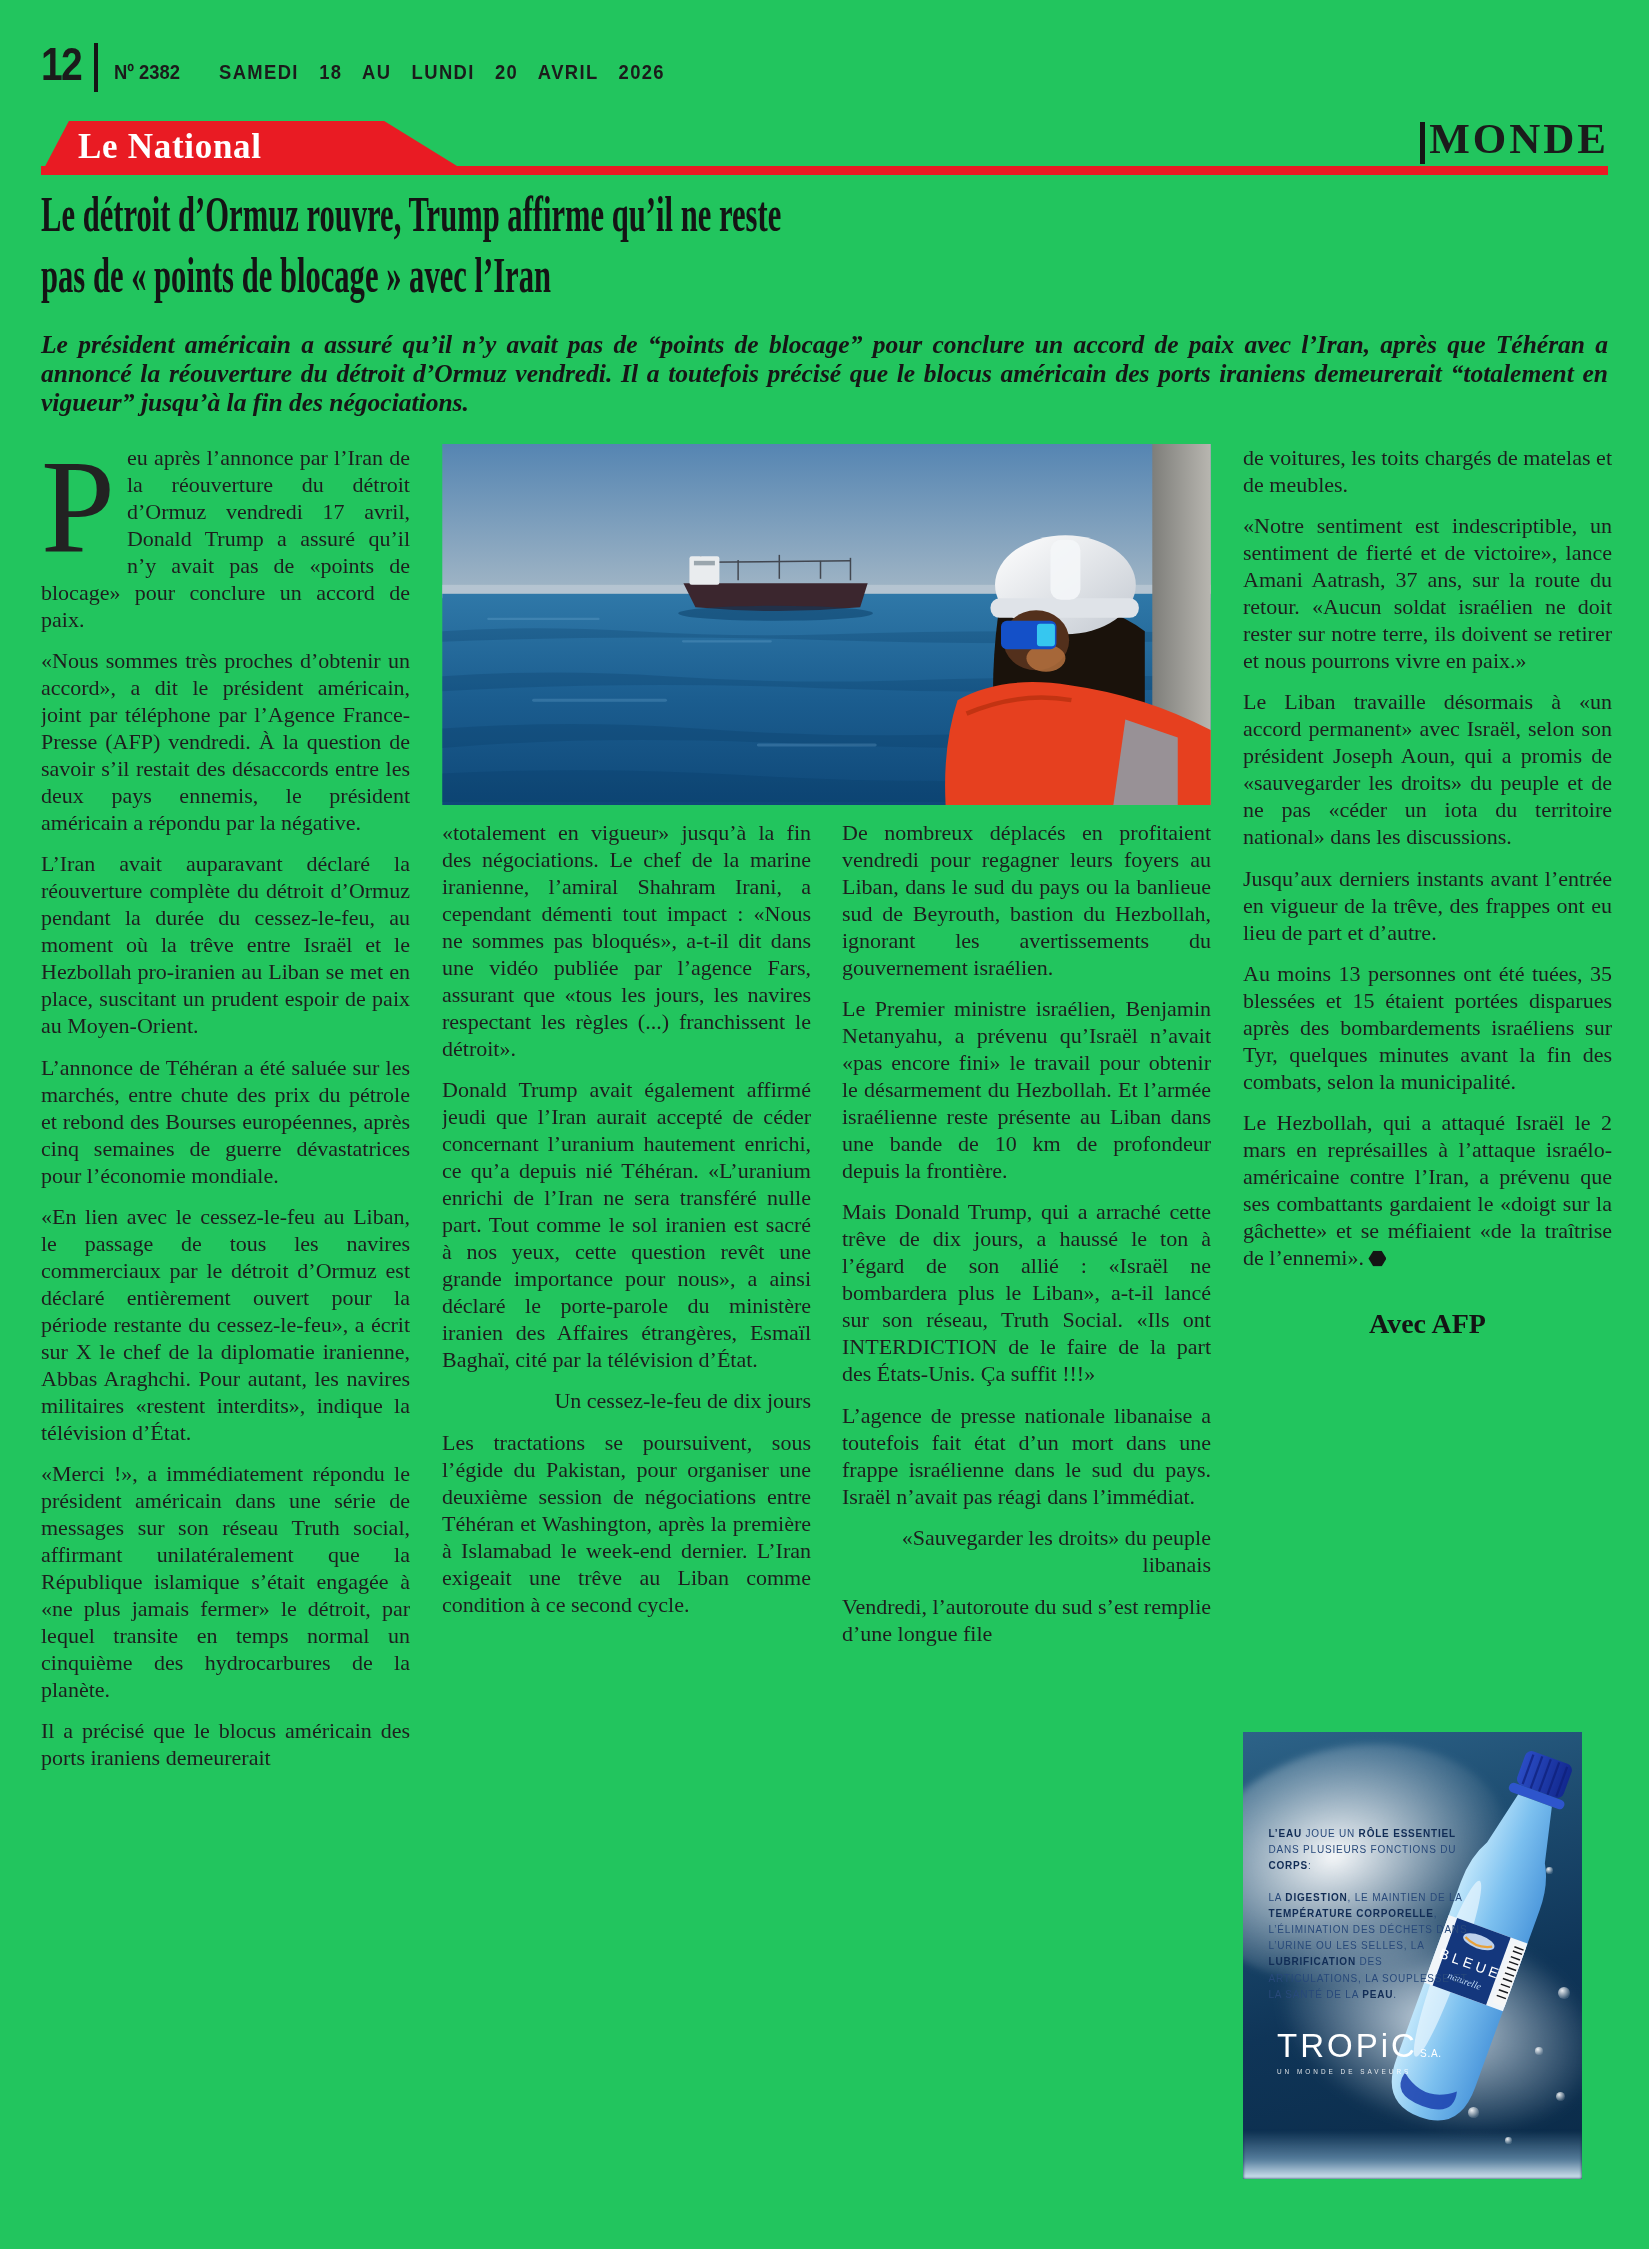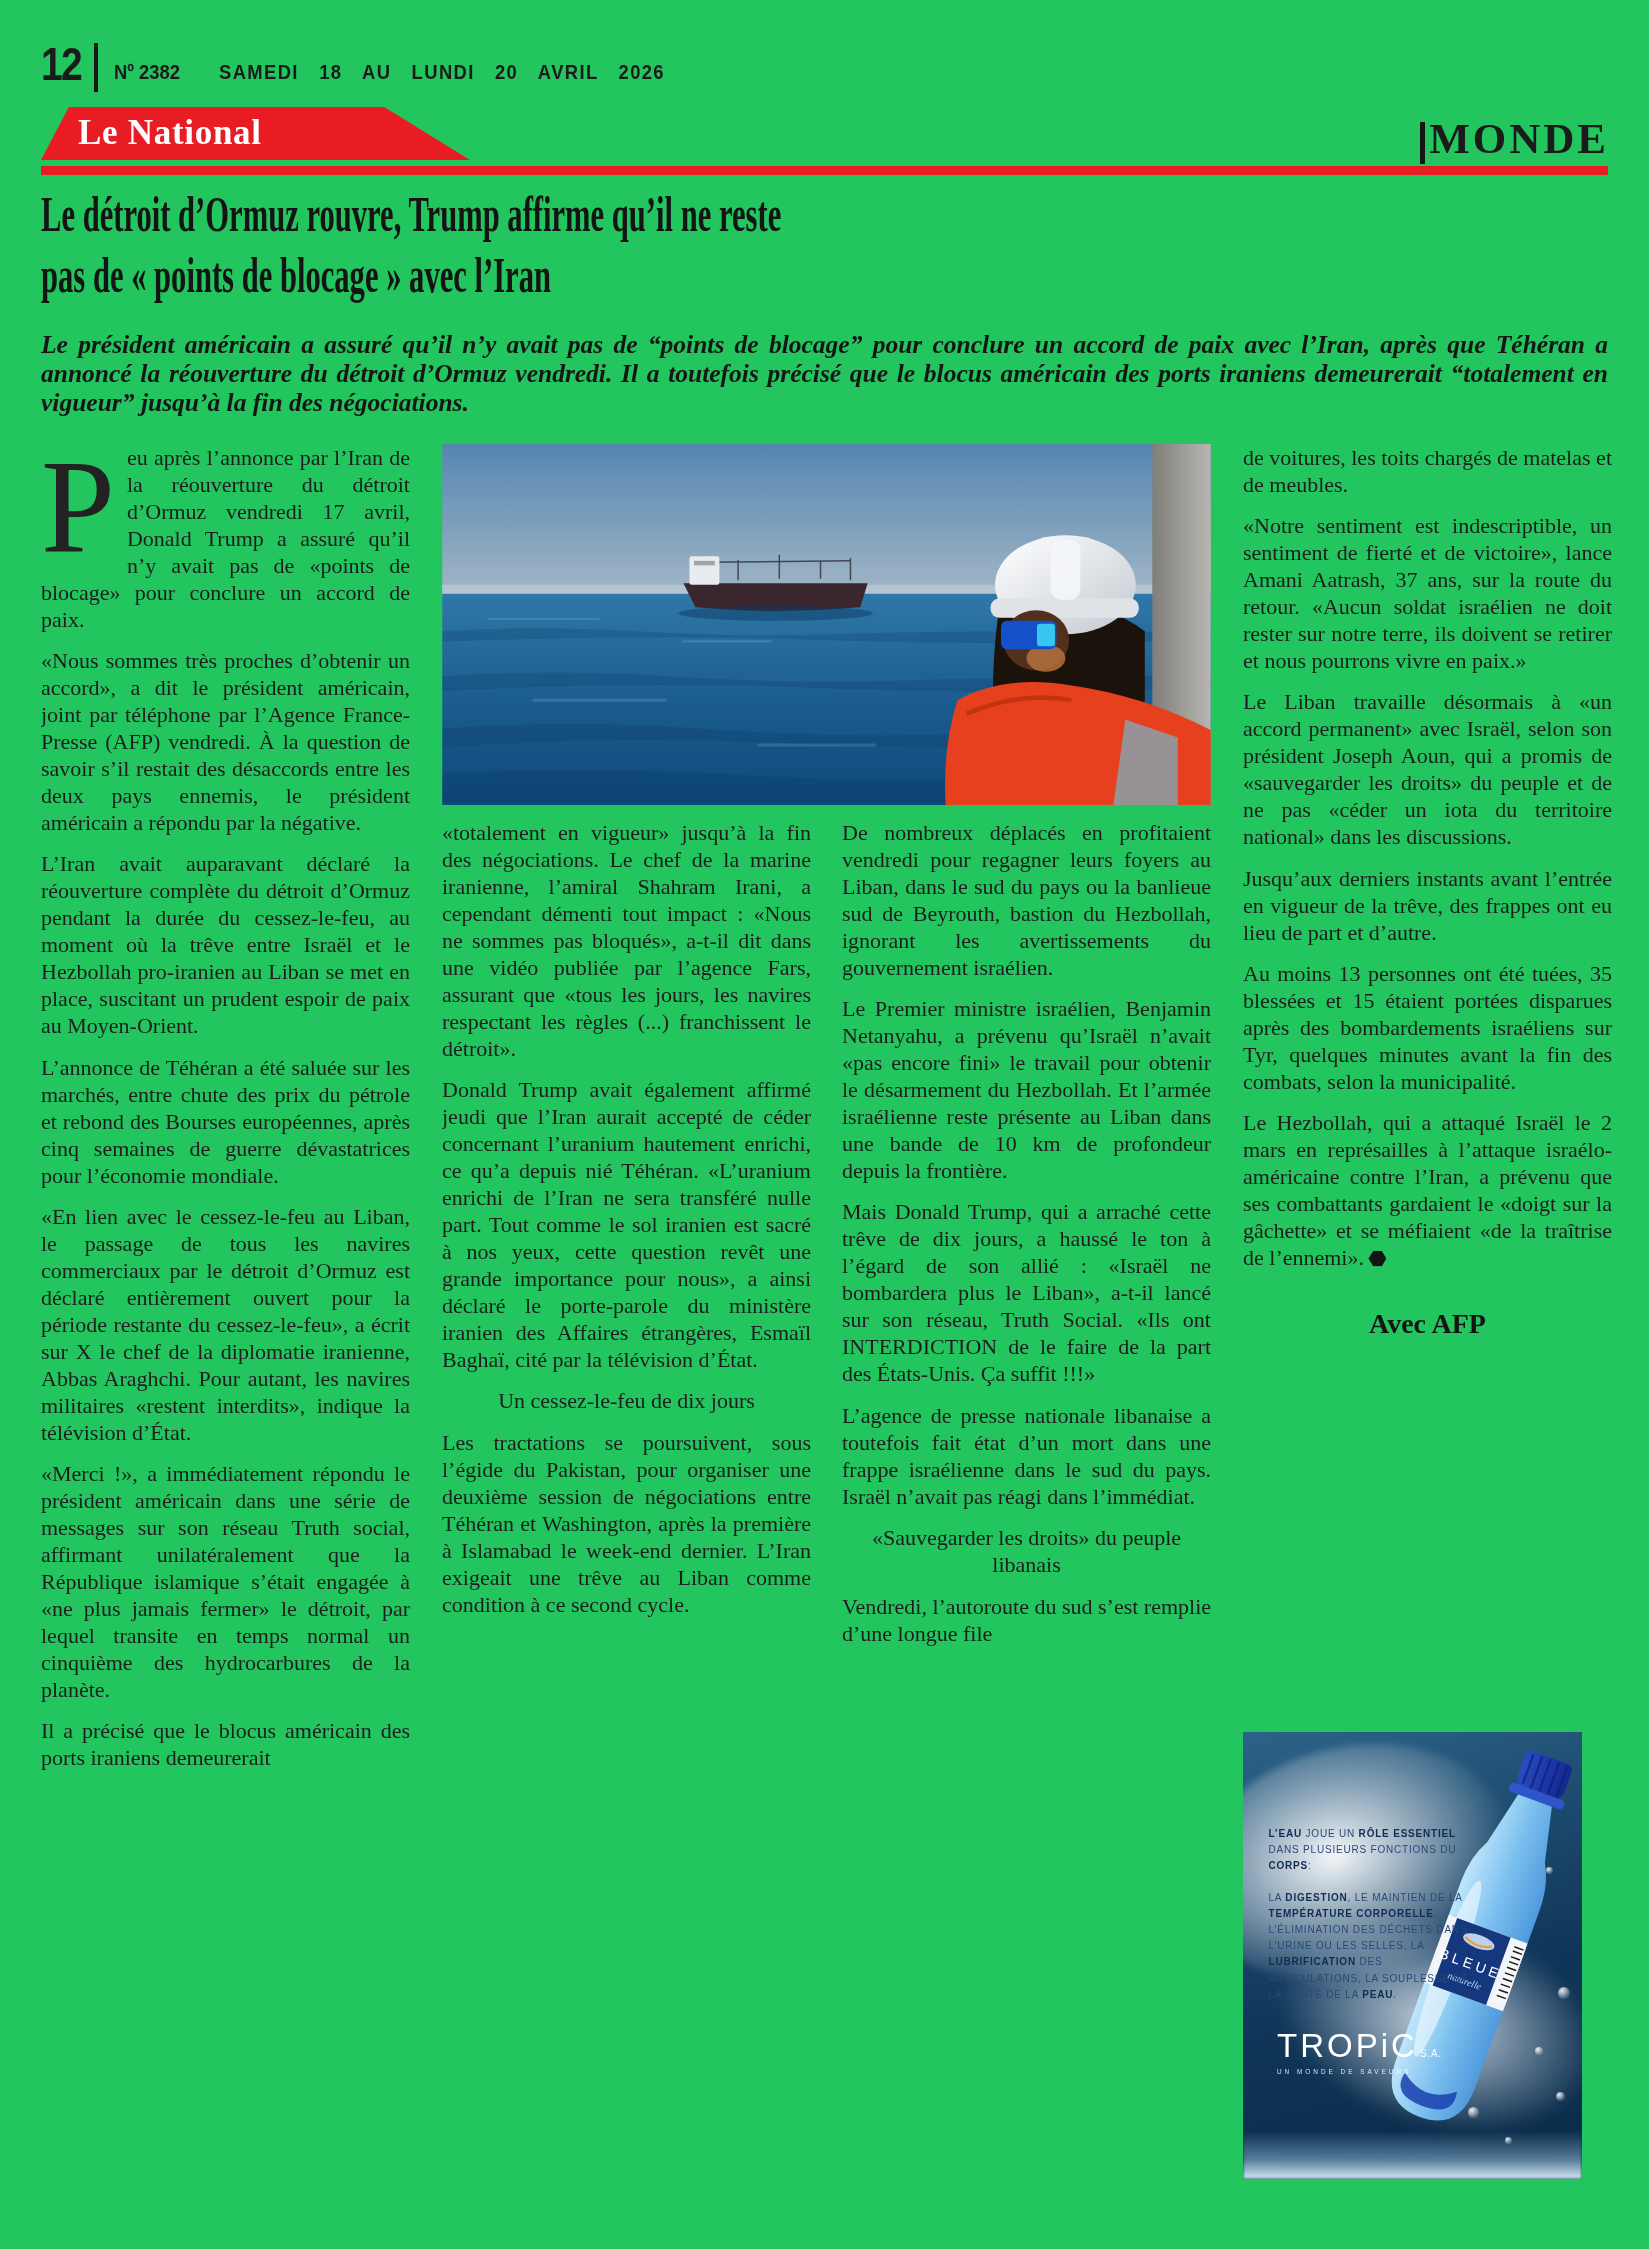--- a/index.html
+++ b/index.html
@@ -7,37 +7,37 @@
         font-family:"Liberation Serif",serif;color:#1b1b1b}
   
   .pagenum{position:absolute;left:41px;top:37px;font-family:"Liberation Sans",sans-serif;
            font-weight:bold;font-size:46px;letter-spacing:-2.2px;transform:scaleX(.85);transform-origin:0 0}
   .pagenum-bar{position:absolute;left:94px;top:43px;width:3.7px;height:49px;background:#151515}
   .issue{position:absolute;left:114px;top:61px;font-family:"Liberation Sans",sans-serif;
          font-weight:bold;font-size:20px;letter-spacing:0;transform:scaleX(.92);transform-origin:0 0}
   .dateline{position:absolute;left:219px;top:61px;font-family:"Liberation Sans",sans-serif;
             font-weight:bold;font-size:20px;letter-spacing:1.5px;word-spacing:15px;
             transform:scaleX(.92);transform-origin:0 0}
-  .banner{position:absolute;left:41px;top:107px;width:429px;height:53px;background:#e91b23;
+  .banner{position:absolute;left:41px;top:121px;width:429px;height:53px;background:#e91b23;
           clip-path:polygon(6.5% 0,80% 0,100% 100%,0 100%)}
   .banner-text{position:absolute;left:37px;top:6px;color:#fff;font-weight:bold;font-size:35px;
                font-family:"Liberation Serif",serif;letter-spacing:0.7px}
   .redrule{position:absolute;left:41px;top:166px;width:1567px;height:9px;background:#e91b23}
   .section-bar{position:absolute;left:1420px;top:122px;width:4.5px;height:42px;background:#151515}
   .section{position:absolute;right:41px;top:114px;font-size:43px;font-weight:bold;letter-spacing:3px}
   
   .headline{position:absolute;left:41px;top:184px}
   .hl{white-space:nowrap;font-weight:bold;font-size:51px;line-height:61px;color:#141414;
       transform:scaleX(.60);transform-origin:0 0}
   .lede{position:absolute;left:41px;top:330px;width:1567px;font-size:25.5px;line-height:29px;
         font-weight:bold;font-style:italic;text-align:justify;color:#161616}
   
   .col{position:absolute;width:369px;text-align:justify;font-size:22px;line-height:27px;color:#1e1e1e;overflow:hidden}
   .col p.para{margin:0 0 14.2px 0}
-  .col .subhead{margin:4.5px 0 15px 0;text-align:center}
+  .col .subhead{margin:4.5px 0 15px 0;text-align:right}
   .col1{left:41px;top:444px;height:1777px}
   .col2{left:442px;top:819px;height:1410px}
   .col3{left:842px;top:819px;height:1410px}
   .col4{left:1243px;top:444px;height:1275px}
   .dropcap{float:left;font-size:133px;line-height:106px;padding:9px 12px 0 0;color:#222}
   .byline{font-weight:bold;font-size:28px;margin-top:39px;text-align:center;color:#141414}
   .endmark{display:inline-block;width:18px;height:15.7px;background:#141414;margin-left:4.5px;
            clip-path:polygon(27% 0,73% 0,100% 50%,73% 100%,27% 100%,0 50%);transform:translateY(1.5px)}
   
   .photo{position:absolute;left:442px;top:444px;width:769px;height:361px;overflow:hidden}

